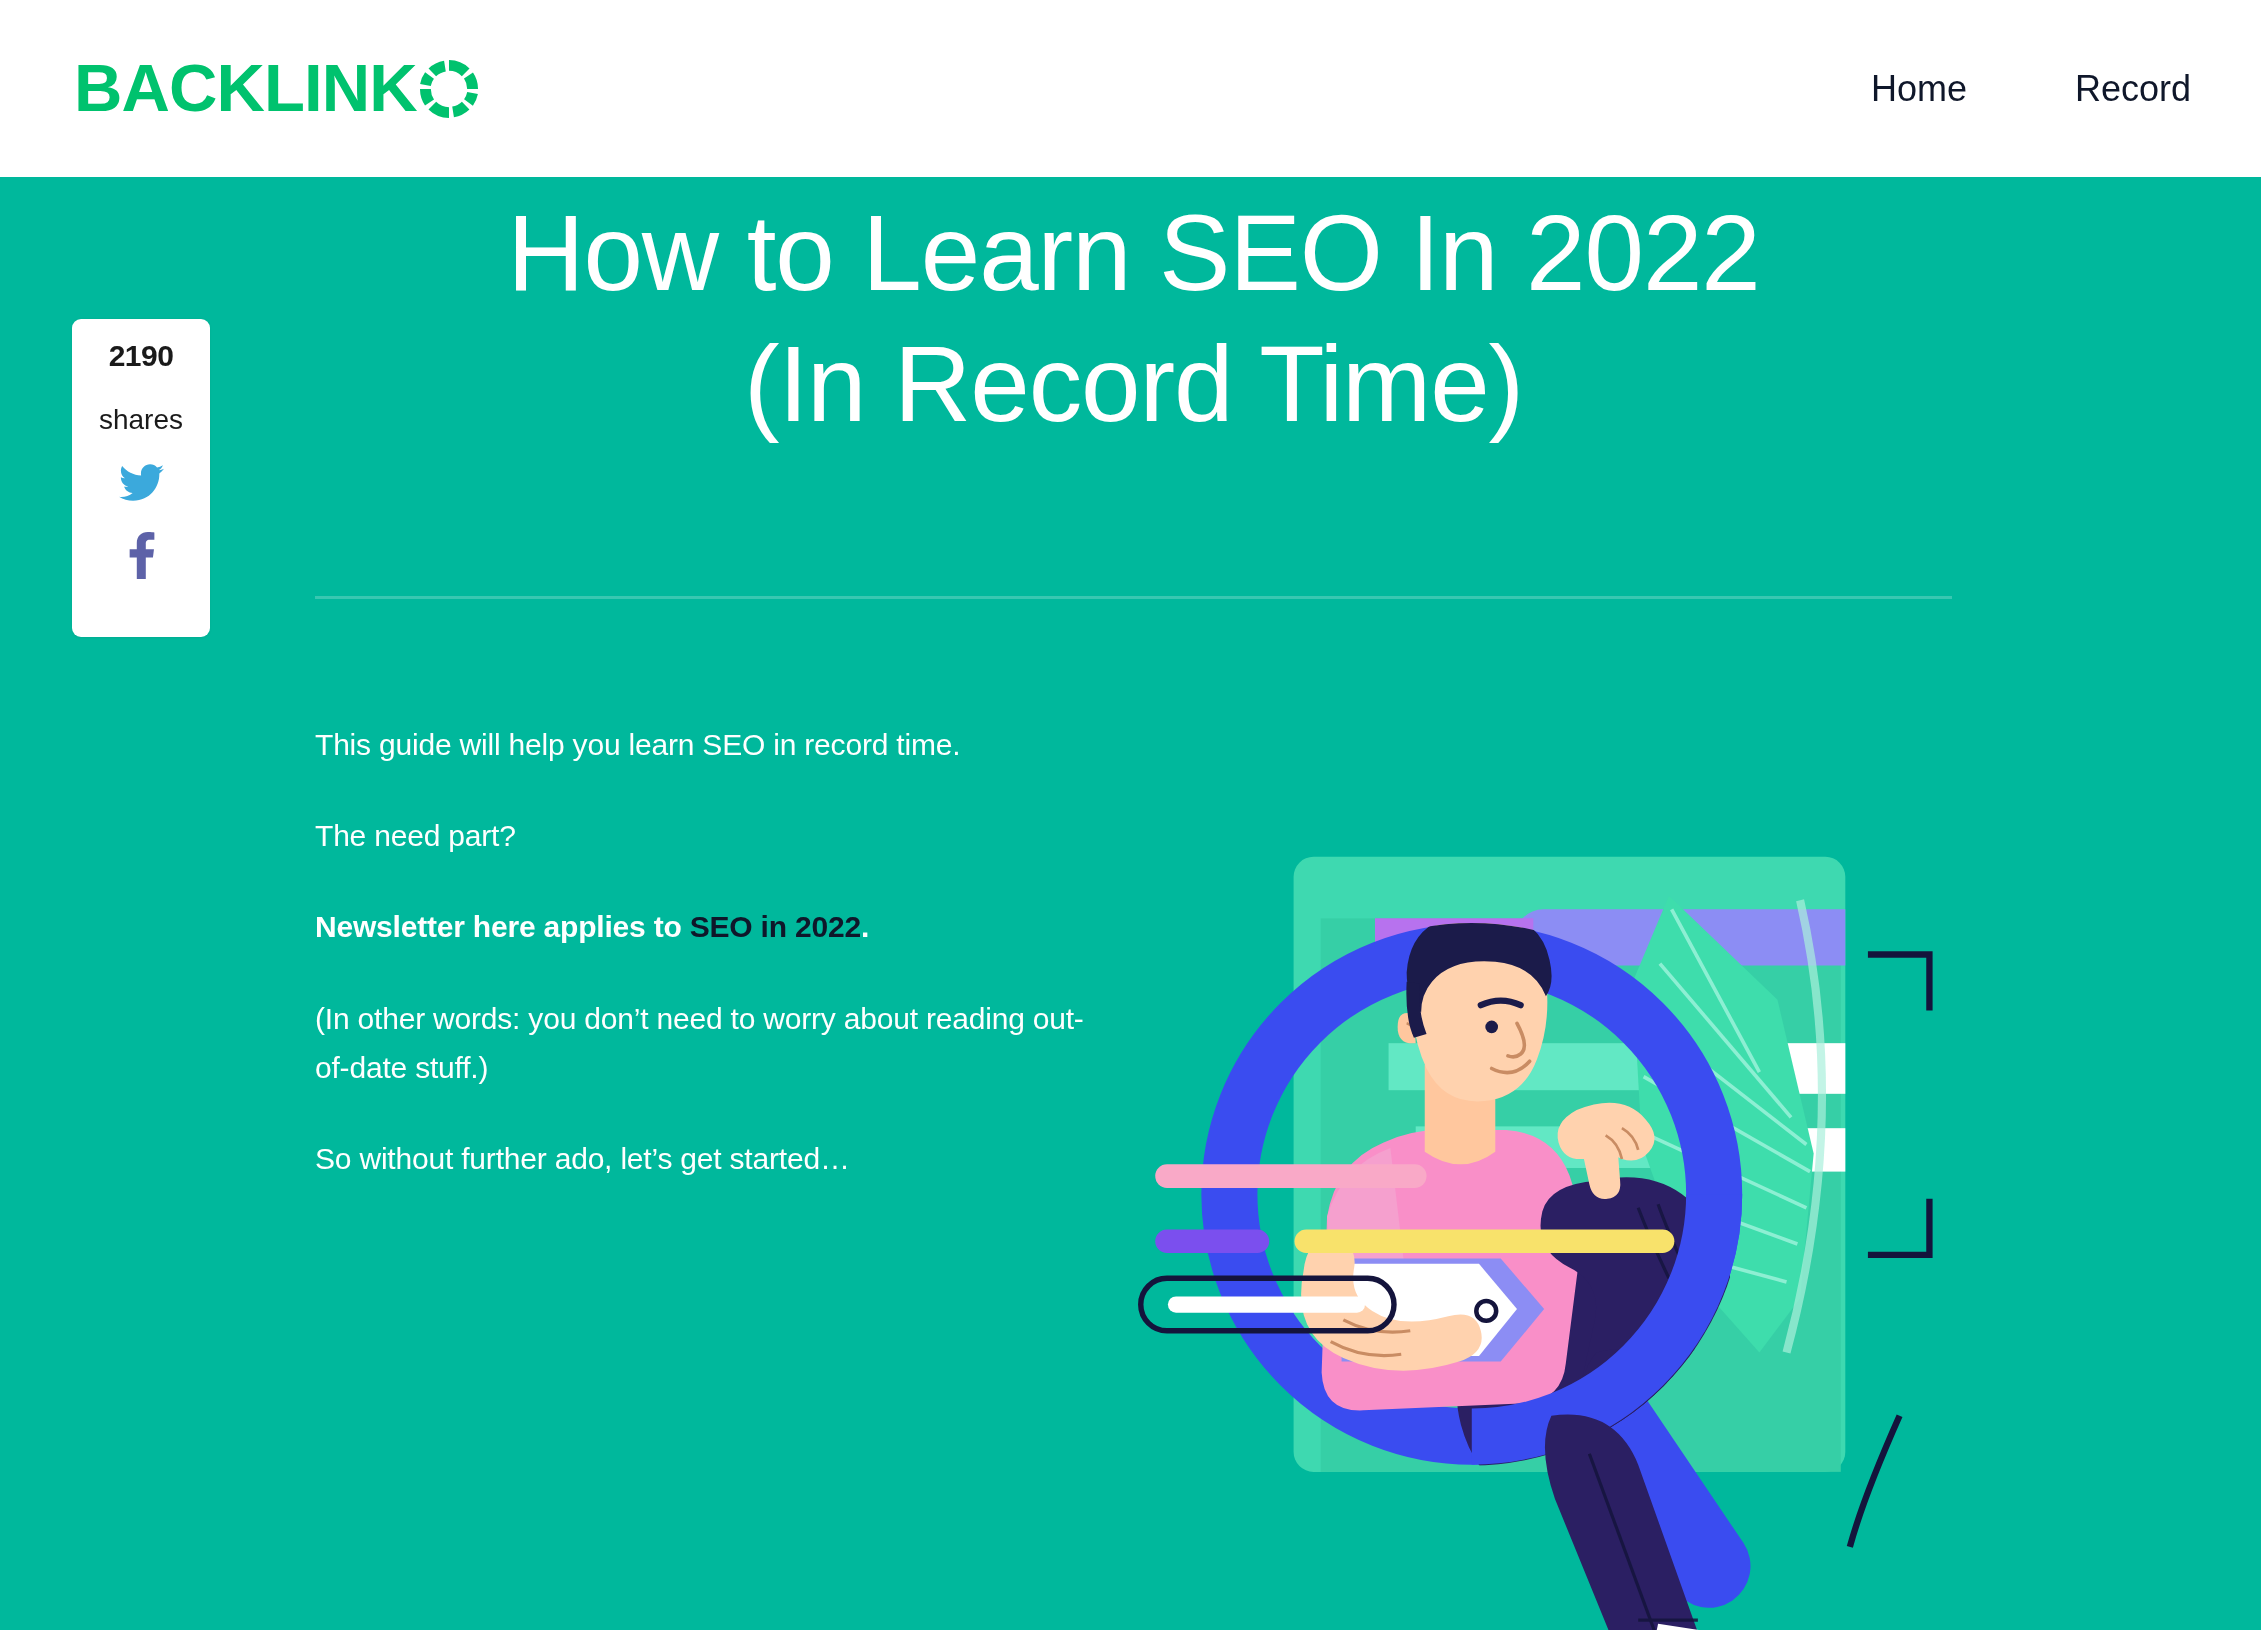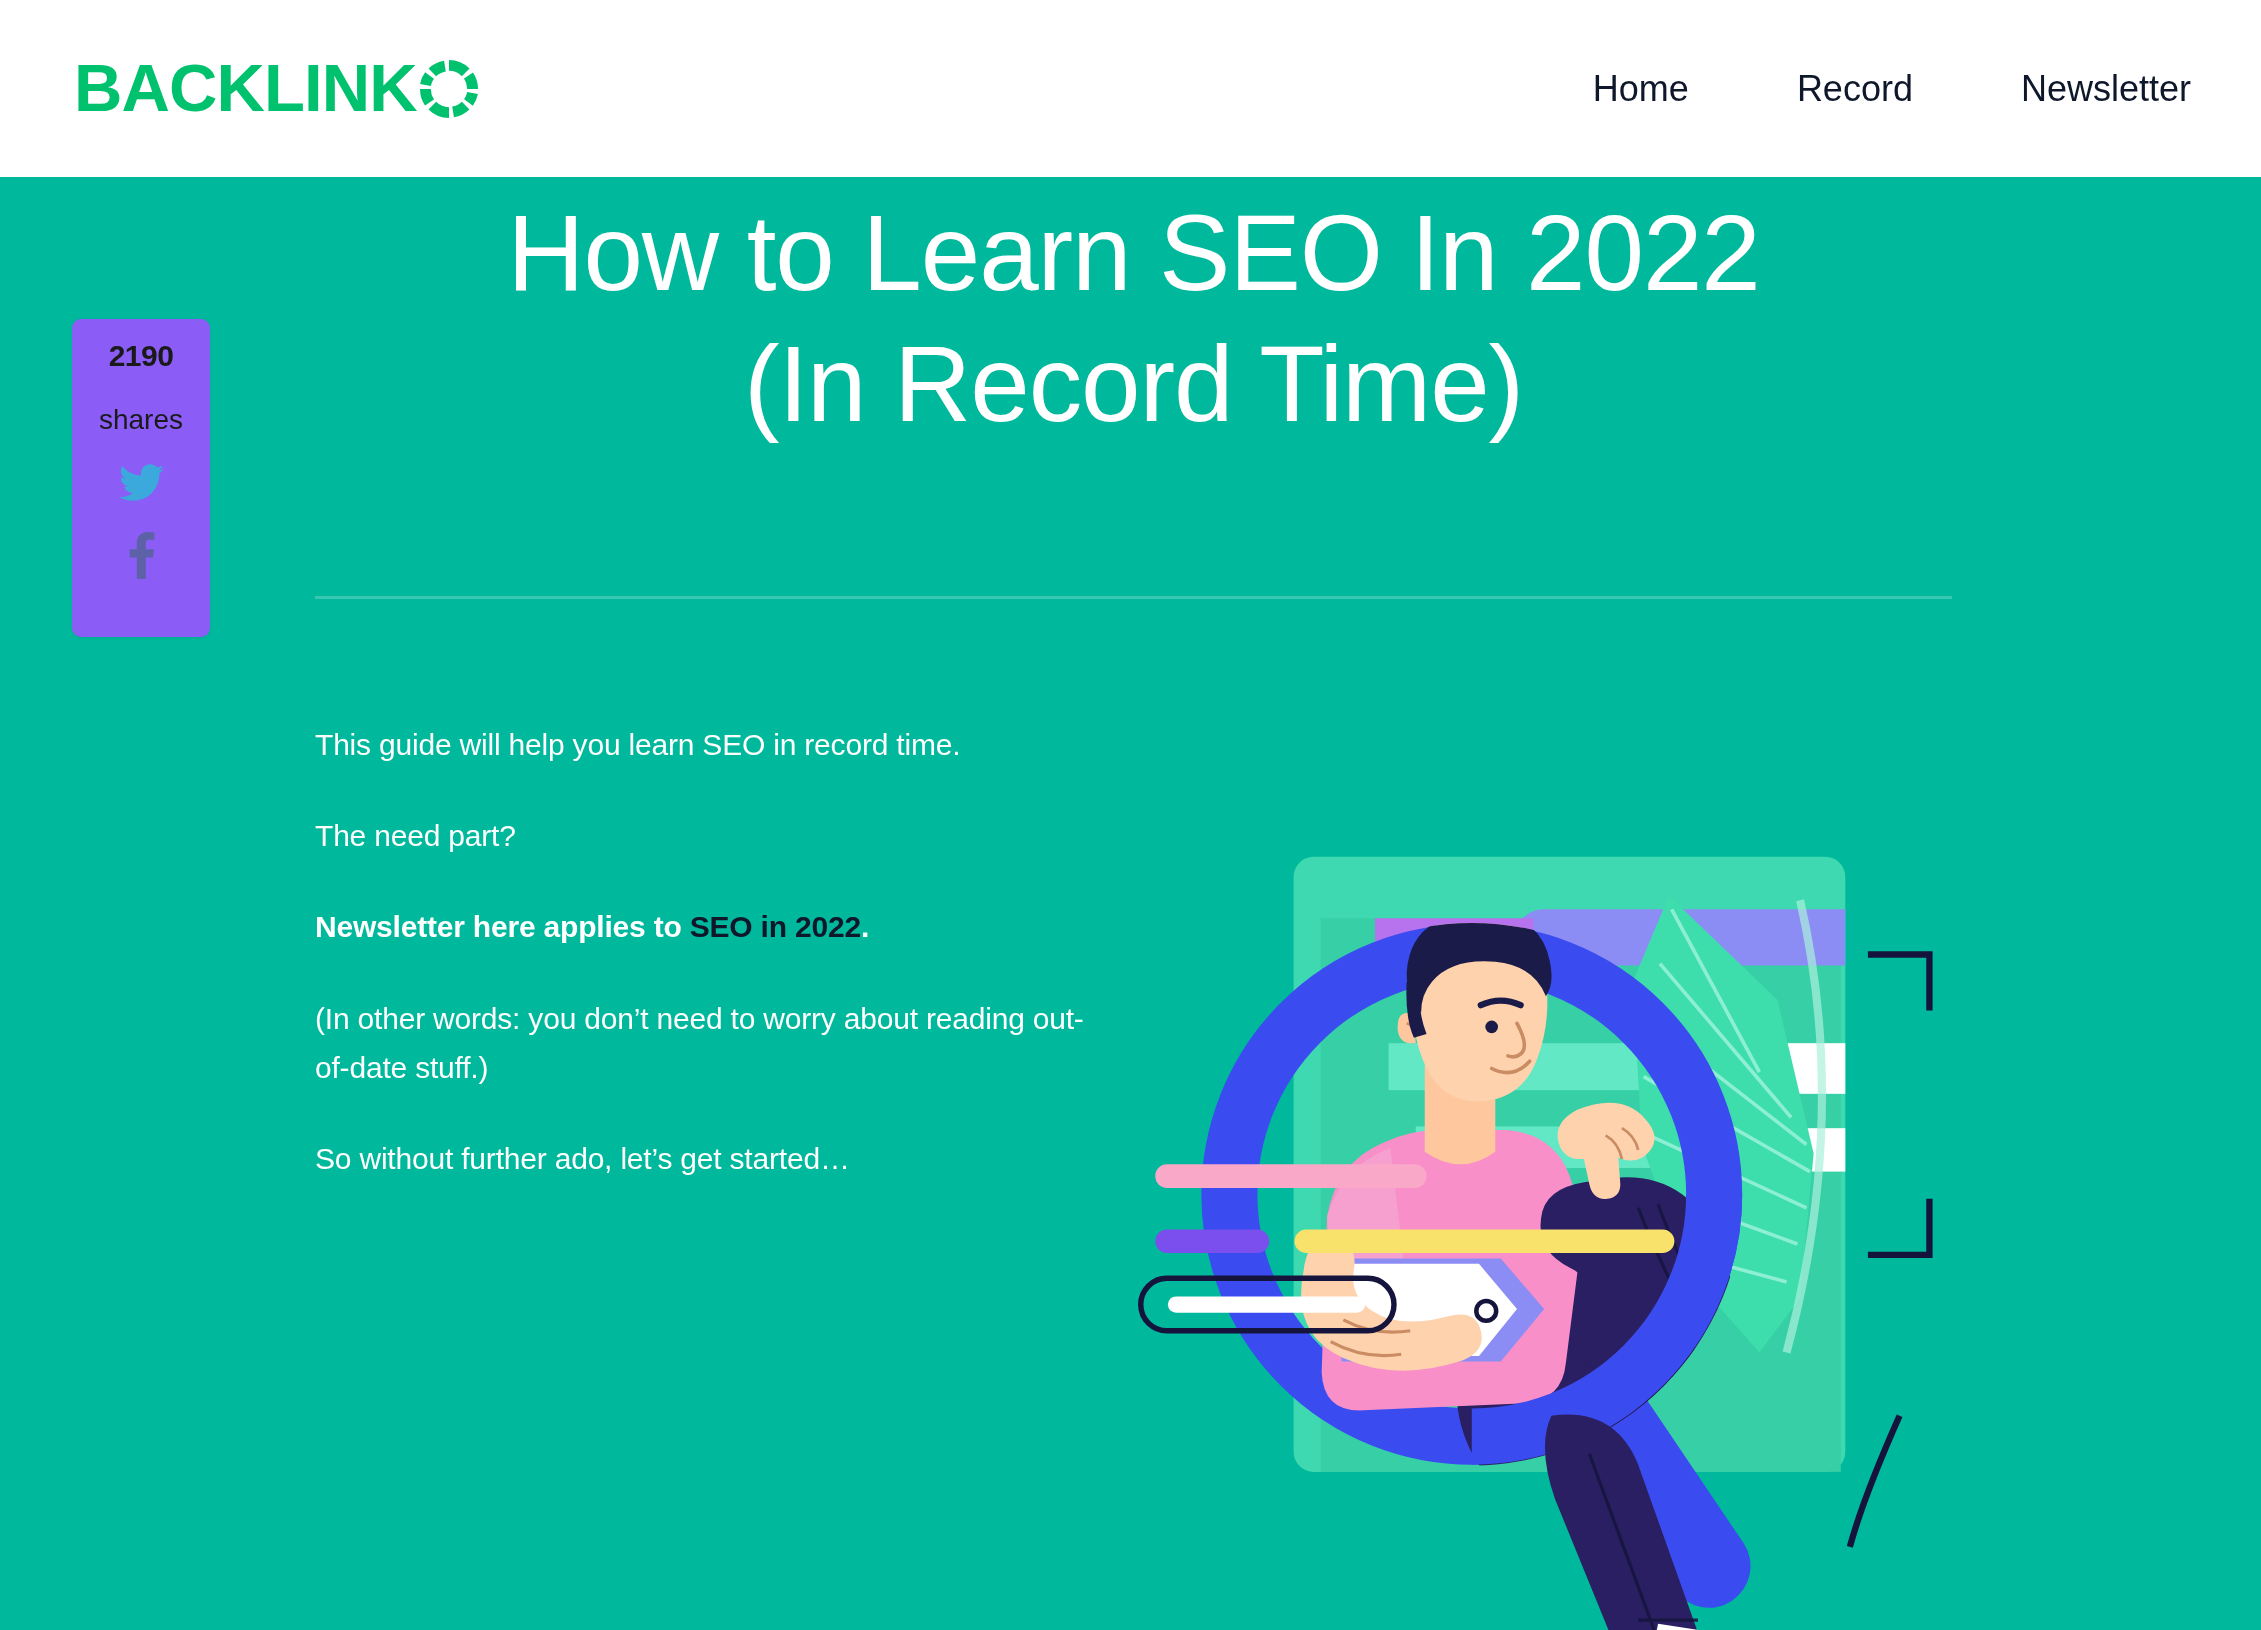--- a/index.html
+++ b/index.html
@@ -67,21 +67,21 @@
     width:2262px; height:1453px;
     background:#00B89C;
     z-index:1;
   }
 
   
   .share-card{
     position:absolute;
     left:72px; top:142px;
     width:138px; height:318px;
-    background:#8b5cf6;
+    background:#ffffff;
     border-radius:9px;
     display:flex; flex-direction:column;
     align-items:center;
     padding-top:20px;
     box-shadow:0 0.9px 2.7px rgba(0,0,0,.06);
     z-index:20;
   }
   .share-count{
     font-size:30px; font-weight:bold;
     color:#1A1A1A; line-height:1.12;
@@ -181,21 +181,20 @@
           <path d="M6 27.5 A26 26 0 0 1 10.5 17.1"></path>
           <path d="M13.6 13.6 A26 26 0 0 1 27.5 6.7"></path>
         </g>
       </svg>
     </span>
   </a>
 
   <nav class="main-nav">
     <a class="nav-link">Home</a>
     <a class="nav-link">Record</a>
-    <a class="nav-link">Newsletter</a>
   </nav>
 
 </header>
 
 <section class="hero">
 
   <aside class="share-card">
     <div class="share-count">2190</div>
     <div class="share-label">shares</div>
 

